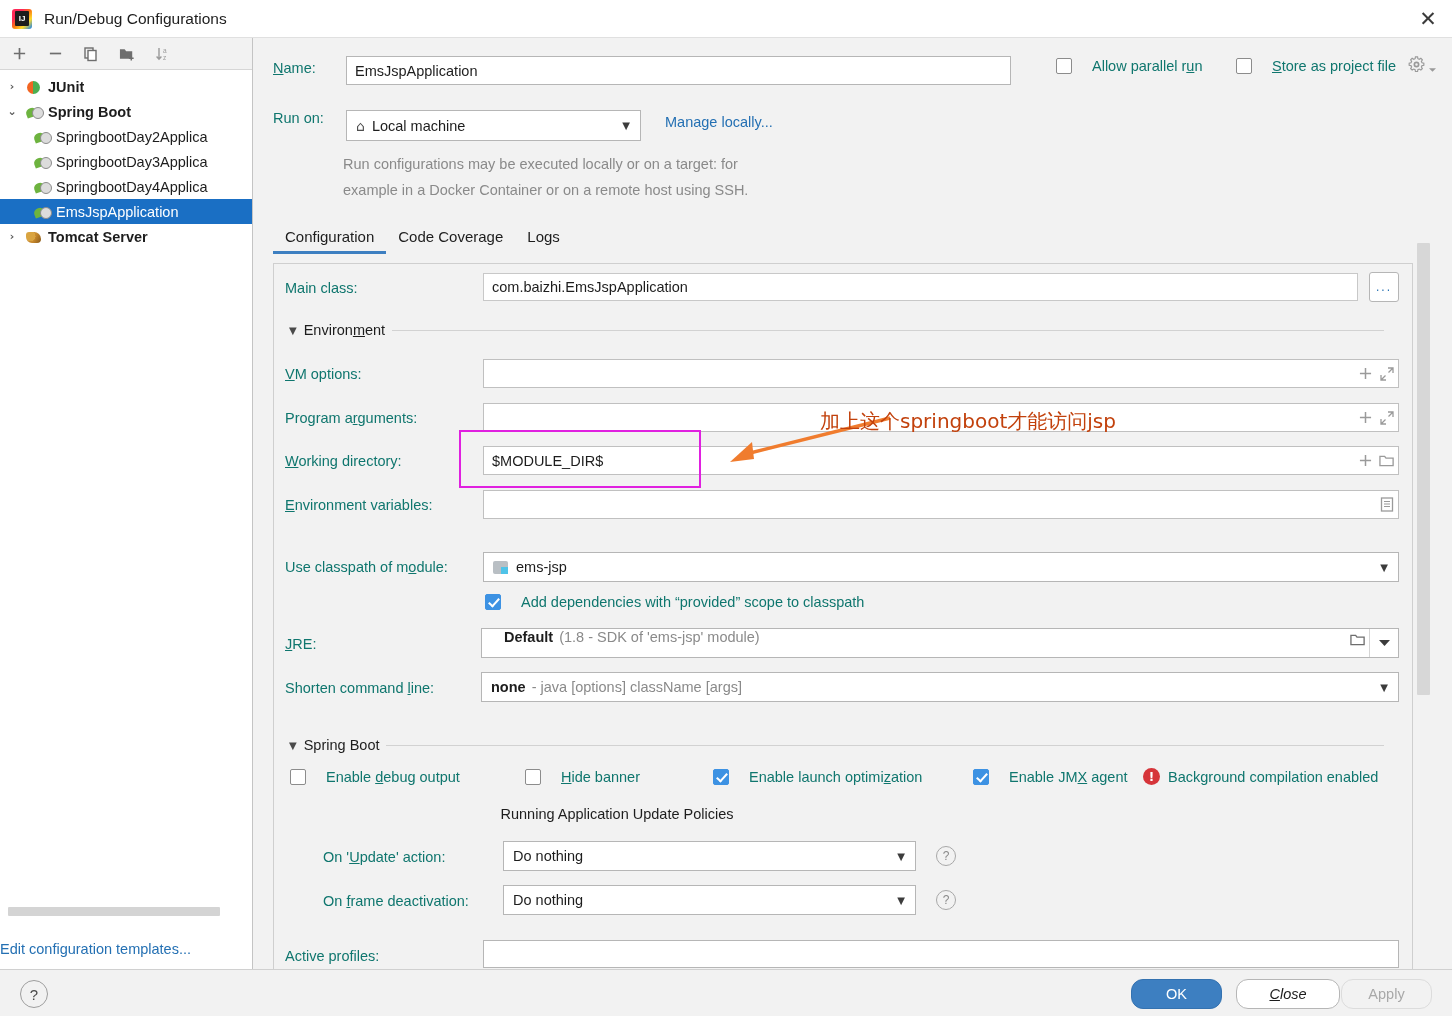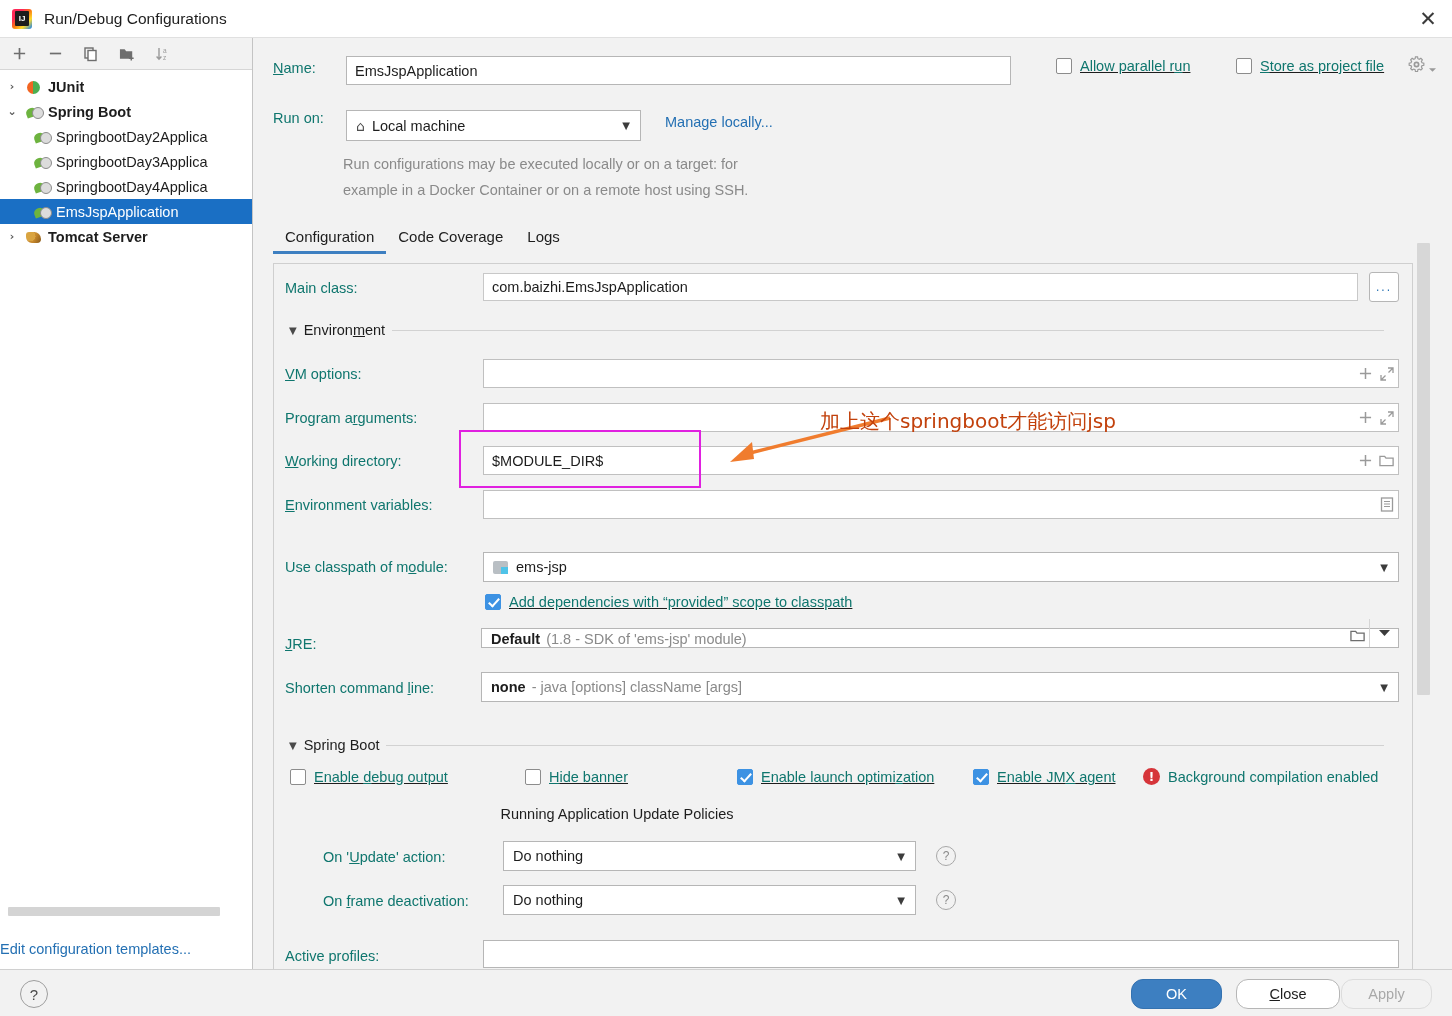--- a/index.html
+++ b/index.html
@@ -109,21 +109,21 @@
 
   .chk {
     width: 16px; height: 16px; border: 1px solid #8c8c8c; background: #fff;
     border-radius: 2px; flex: none; position: relative; cursor: pointer;
   }
   .chk.on { background: #3d92e3; border-color: #3d92e3; }
   .chk.on::after {
     content: ""; position: absolute; left: 5px; top: 1px; width: 4px; height: 9px;
     border: solid #fff; border-width: 0 2px 2px 0; transform: rotate(42deg);
   }
-  .chk-row { display: flex; align-items: flex-end; gap: 8px; cursor: pointer; text-decoration: underline; }
+  .chk-row { display: flex; align-items: flex-end; gap: 20px; cursor: pointer; }
 
   .combo {
     background: #ffffff; border: 1px solid #b6b6b6; height: 31px;
     display: flex; align-items: center; padding-left: 9px; font-size: 14.5px; cursor: pointer;
   }
   .combo .arrow { margin-left: auto; margin-right: 10px; color: #3c3c3c; font-size: 10px; font-family: "DejaVu Sans", sans-serif; }
 
   .link { color: #2470b3; cursor: pointer; }
   .muted { color: #8a8a8a; }
 
@@ -399,21 +399,21 @@
       <span>ems-jsp</span>
       <span class="arrow">▼</span>
     </div>
 
     <div class="chk-row" style="position:absolute; left:232px; top:556px;">
       <span class="chk on"></span>
       <span class="lbl">Add dependencies with “provided” scope to classpath</span>
     </div>
 
     <div class="lbl" style="position:absolute; left:32px; top:598px;"><span class="u">J</span>RE:</div>
-    <div style="position:absolute; left:228px; top:590px; width:918px; height:20px; background:#fff; border:1px solid #b6b6b6; display:flex; align-items:flex-end;">
+    <div style="position:absolute; left:228px; top:590px; width:918px; height:30px; background:#fff; border:1px solid #b6b6b6; display:flex; align-items:flex-start;padding-left:13px;">
       <span style="padding-left:9px; font-weight:bold;">Default</span>
       <span class="muted" style="margin-left:6px;">(1.8 - SDK of 'ems-jsp' module)</span>
       <span class="fieldbtn" style="margin-left:auto;">
         <svg width="16" height="14" viewBox="0 0 17 14">
             <path d="M1 2h5l1.4 2H15v8H1z" fill="none" stroke="#6e6e6e" stroke-width="1.4"></path>
           </svg>
       </span>
       <span class="fieldbtn" style="border-left:1px solid #d5d5d5; width:29px; height:28px;">
         <svg width="11" height="7" viewBox="0 0 11 7">
             <path d="M0 0l5.5 6L11 0z" fill="#3c3c3c"></path>
@@ -435,21 +435,21 @@
     </div>
 
     <div class="chk-row" style="position:absolute; left:37px; top:731px;">
       <span class="chk"></span>
       <span class="lbl">Enable <span class="u">d</span>ebug output</span>
     </div>
     <div class="chk-row" style="position:absolute; left:272px; top:731px;">
       <span class="chk"></span>
       <span class="lbl"><span class="u">H</span>ide banner</span>
     </div>
-    <div class="chk-row" style="position:absolute; left:484px; top:731px;">
+    <div class="chk-row" style="position:absolute; left:460px; top:731px;">
       <span class="chk on"></span>
       <span class="lbl">Enable launch optimi<span class="u">z</span>ation</span>
     </div>
     <div class="chk-row" style="position:absolute; left:720px; top:731px;">
       <span class="chk on"></span>
       <span class="lbl">Enable JM<span class="u">X</span> agent</span>
     </div>
     <div style="position:absolute; left:890px; top:730px; display:flex; align-items:center; gap:8px;">
       <span class="err-icon">!</span>
       <span class="lbl">Background compilation enabled</span>
@@ -483,19 +483,19 @@
   <div class="anno-box" style="left:459px; top:430px; width:242px; height:58px;"></div>
   <svg style="position:absolute; left:720px; top:412px; width:180px; height:60px; pointer-events:none;">
     <path d="M170 6 L26 42" stroke="#f07c2e" stroke-width="3.4" fill="none"></path>
     <path d="M10 50 L32 30 L34 47 Z" fill="#f07c2e"></path>
   </svg>
   <div class="anno-text" style="left:820px; top:408px;">加上这个springboot才能访问jsp</div>
 
   <div class="bottom">
     <div class="help-circle">?</div>
     <div class="btn primary" style="left:1131px; width:91px;">OK</div>
-    <div class="btn normal" style="left:1236px; width:104px;">
+    <div class="btn normal" style="left:1236px; width:104px;font-style:italic;">
       <span><span class="u">C</span>lose</span>
     </div>
     <div class="btn disabled" style="left:1341px; width:91px;">Apply</div>
   </div>
 
 </div>
 
 </body></html>

